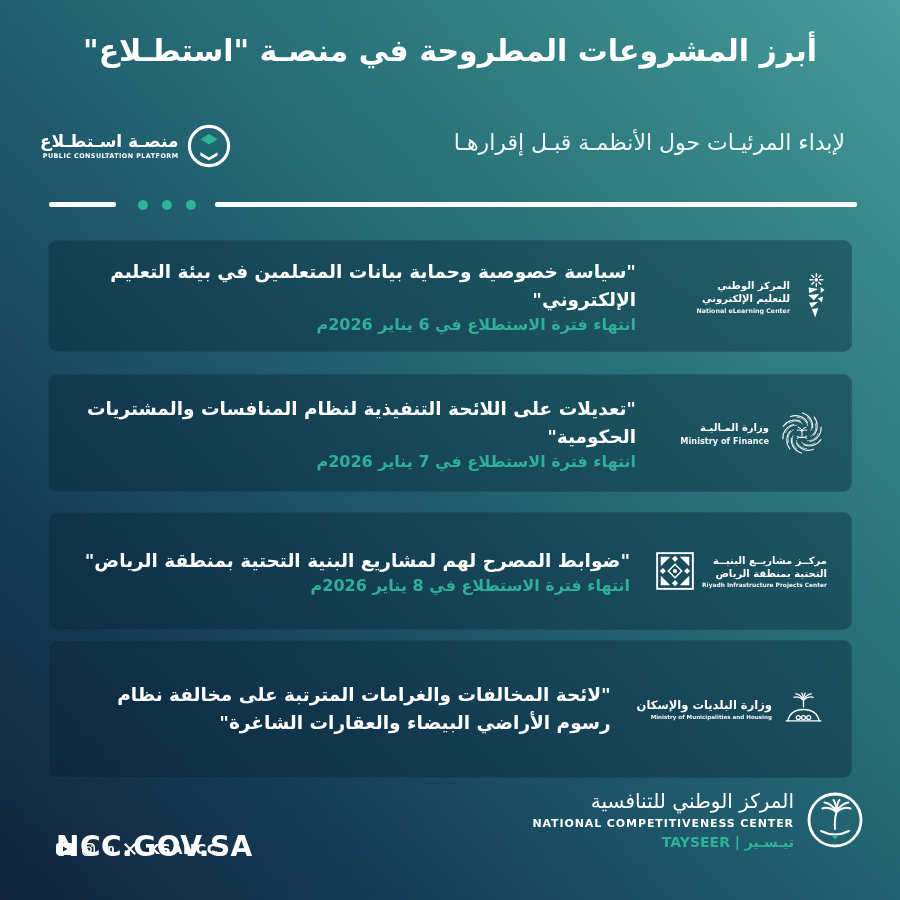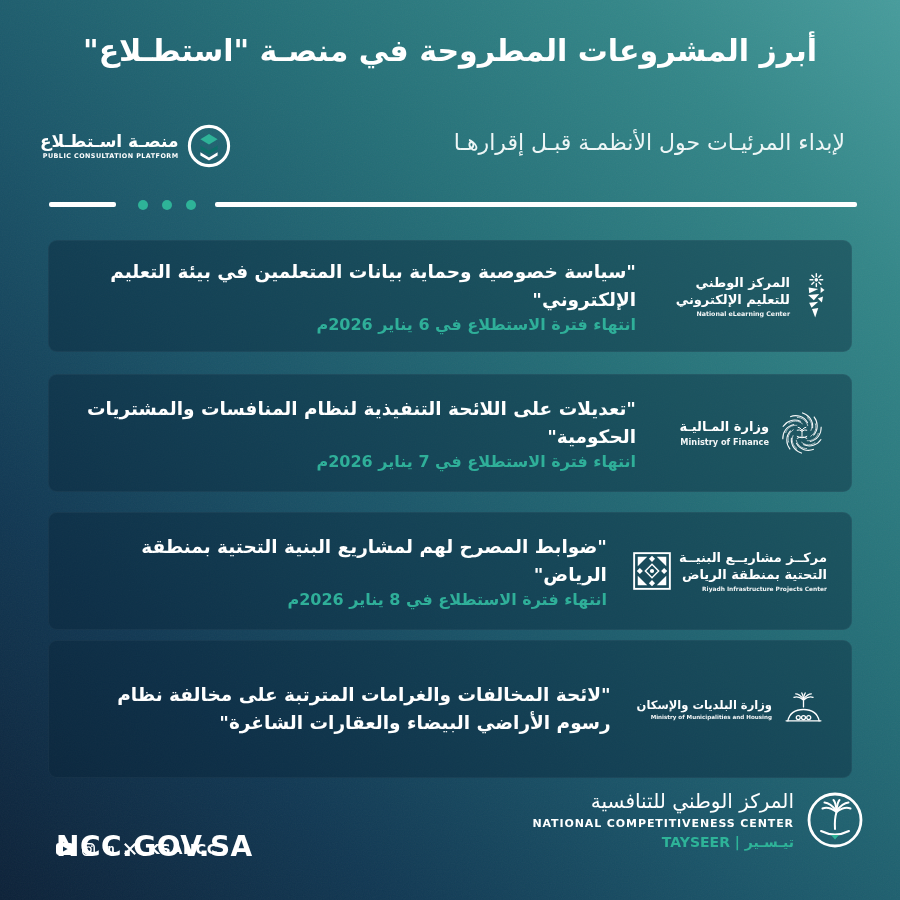--- a/index.html
+++ b/index.html
@@ -41,21 +41,21 @@
     padding:0 24px 0 20px; gap:26px;
   }
   .card1 { top:240px; height:112px; }
   .card2 { top:374px; height:118px; }
   .card3 { top:512px; height:118px; }
   .card4 { top:640px; height:138px; }
 
   .org { flex:0 0 165px; display:flex; direction:rtl; align-items:center; gap:8px; }
   .org svg { flex:0 0 auto; }
   .org-text { text-align:right; }
-  .org-ar { font-size:13px; font-weight:700; direction:rtl; line-height:1.3; white-space:nowrap; }
+  .org-ar { font-size:10px; font-weight:700; direction:rtl; line-height:1.3; white-space:nowrap; }
   .org-en { font-size:6.3px; font-weight:600; margin-top:2px; opacity:.95; white-space:nowrap; }
   .org-sm .org-ar { font-size:11.5px; }
   .org-sm .org-en { font-size:5.6px; }
 
   .card-text { flex:1 1 auto; text-align:right; direction:rtl; }
   .card-title { font-size:18.5px; font-weight:700; line-height:1.5; }
   .deadline { margin-top:1px; font-size:16px; font-weight:700; color:#2FAF99; }
 
   
   .website { position:absolute; left:56px; top:830px; font-size:28px; font-weight:700; letter-spacing:.5px; }

